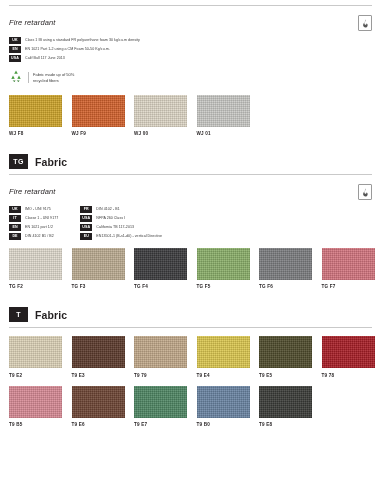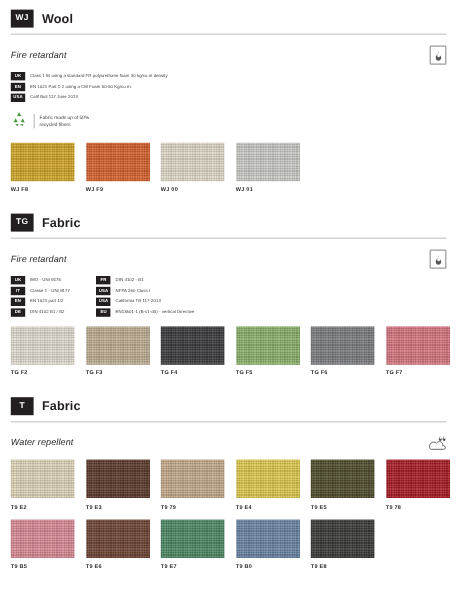--- a/index.html
+++ b/index.html
@@ -60,24 +60,20 @@
   .swatch-label{font-size:4.6px;font-weight:bold;margin-top:4.5px;letter-spacing:.2px;color:#231f20;}
 
   .sec-spacer{height:10px;}
 </style>
 </head>
 <body>
 
 <div class="page">
 
   <div>
-    <div class="sec-head">
-      <div class="code-badge">WJ</div>
-      <div class="sec-title">Wool</div>
-    </div>
     <div class="head-rule"></div>
 
     <div class="prop-row">
       <div class="prop-name">Fire retardant</div>
       <div class="prop-icons">
         <div class="icon-box">
           <svg width="7" height="9" viewBox="0 0 7 9" aria-hidden="true">
             <path d="M3.5 0.4 C4.4 2 2.3 2.6 2.3 4.2 C2.3 5.1 2.9 5.7 3.5 5.7 C4.1 5.7 4.7 5.1 4.7 4.2 C5.6 5 5.9 6 5.5 7 C5.1 8.1 4.3 8.6 3.5 8.6 C2.2 8.6 1.1 7.6 1.1 6.1 C1.1 3.8 3.5 3 3.5 0.4 Z" fill="#555"></path>
           </svg>
         </div>
@@ -225,32 +221,20 @@
 
   <div class="sec-spacer"></div>
 
   <div>
     <div class="sec-head">
       <div class="code-badge">T</div>
       <div class="sec-title">Fabric</div>
     </div>
     <div class="head-rule"></div>
 
-    <div class="prop-row">
-      <div class="prop-name">Water repellent</div>
-      <div class="prop-icons">
-        <div class="icon-plain">
-          <svg width="15" height="13" viewBox="0 0 18 15" aria-hidden="true">
-            <path d="M11.6 1.2 C12.3 2.3 11.3 2.6 11.3 3.4 C11.3 3.9 11.7 4.2 12.1 4.2 C12.5 4.2 12.8 3.9 12.8 3.4 C13.4 4 13.5 4.7 13.2 5.3 C12.9 5.9 12.4 6.2 11.9 6.2 C11.0 6.2 10.4 5.5 10.4 4.6 C10.4 3.2 11.6 2.7 11.6 1.2 Z" fill="#555"></path>
-            <path d="M15.4 1.2 C16.1 2.3 15.1 2.6 15.1 3.4 C15.1 3.9 15.5 4.2 15.9 4.2 C16.3 4.2 16.6 3.9 16.6 3.4 C17.2 4 17.3 4.7 17.0 5.3 C16.7 5.9 16.2 6.2 15.7 6.2 C14.8 6.2 14.2 5.5 14.2 4.6 C14.2 3.2 15.4 2.7 15.4 1.2 Z" fill="#555"></path>
-            <path d="M1.2 11.5 C1.2 9.2 3.0 7.4 5.3 7.4 C6.4 7.4 7.4 7.8 8.1 8.5 C8.7 7.5 9.8 6.9 11.0 6.9 C12.9 6.9 14.4 8.4 14.4 10.2 C14.4 10.5 14.4 10.7 14.3 11.0 L15.0 11.0 C16.1 11.0 17.0 11.9 17.0 13.0 C17.0 14.1 16.1 14.6 15.0 14.6 L3.0 14.6 C1.9 14.6 1.2 13.6 1.2 12.5 Z" fill="#ffffff" stroke="#555" stroke-width="0.9" stroke-linejoin="round"></path>
-          </svg>
-        </div>
-      </div>
-    </div>
 
     <div class="swatch-grid">
       <div class="swatch-cell">
         <div class="swatch" style="background-color:#ddd3b8"></div>
         <div class="swatch-label">T9 E2</div>
       </div>
       <div class="swatch-cell">
         <div class="swatch" style="background-color:#5c3b2c"></div>
         <div class="swatch-label">T9 E3</div>
       </div>

